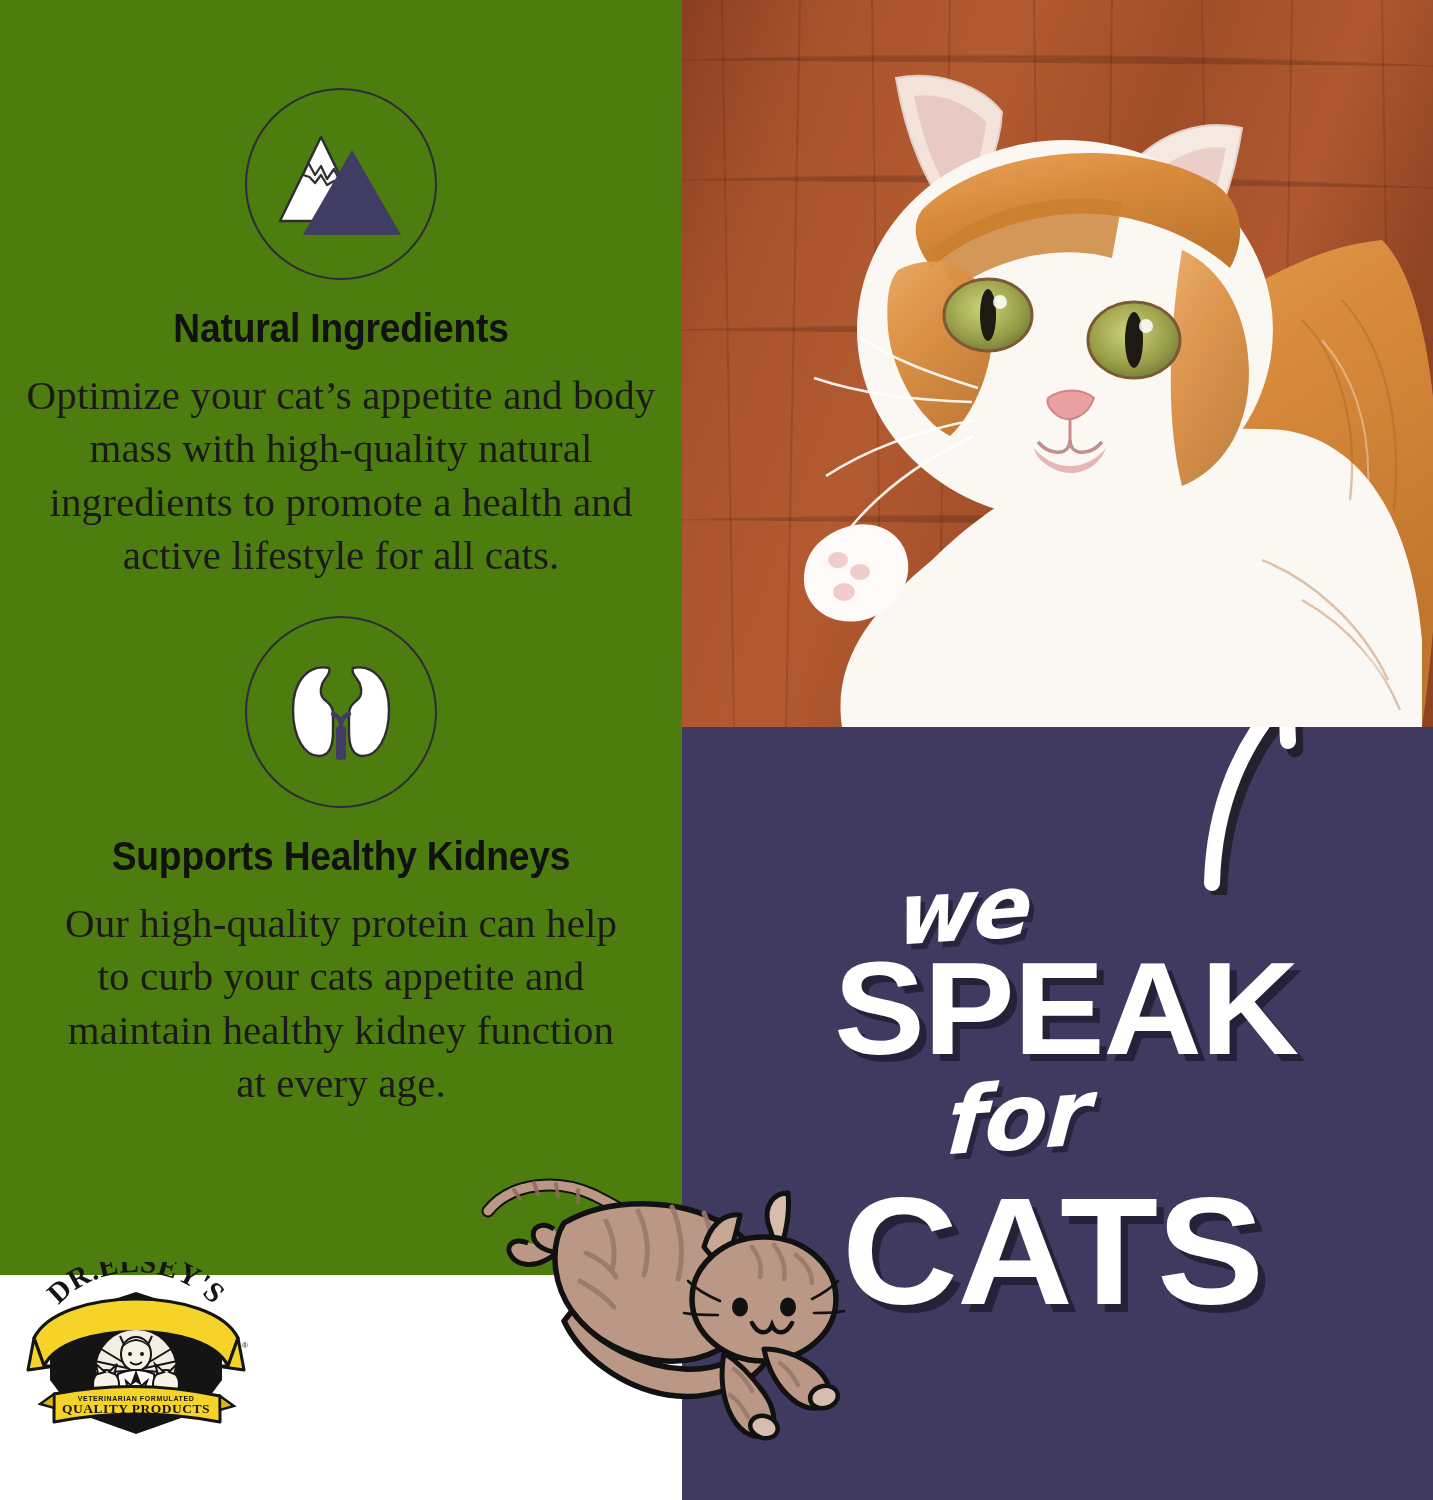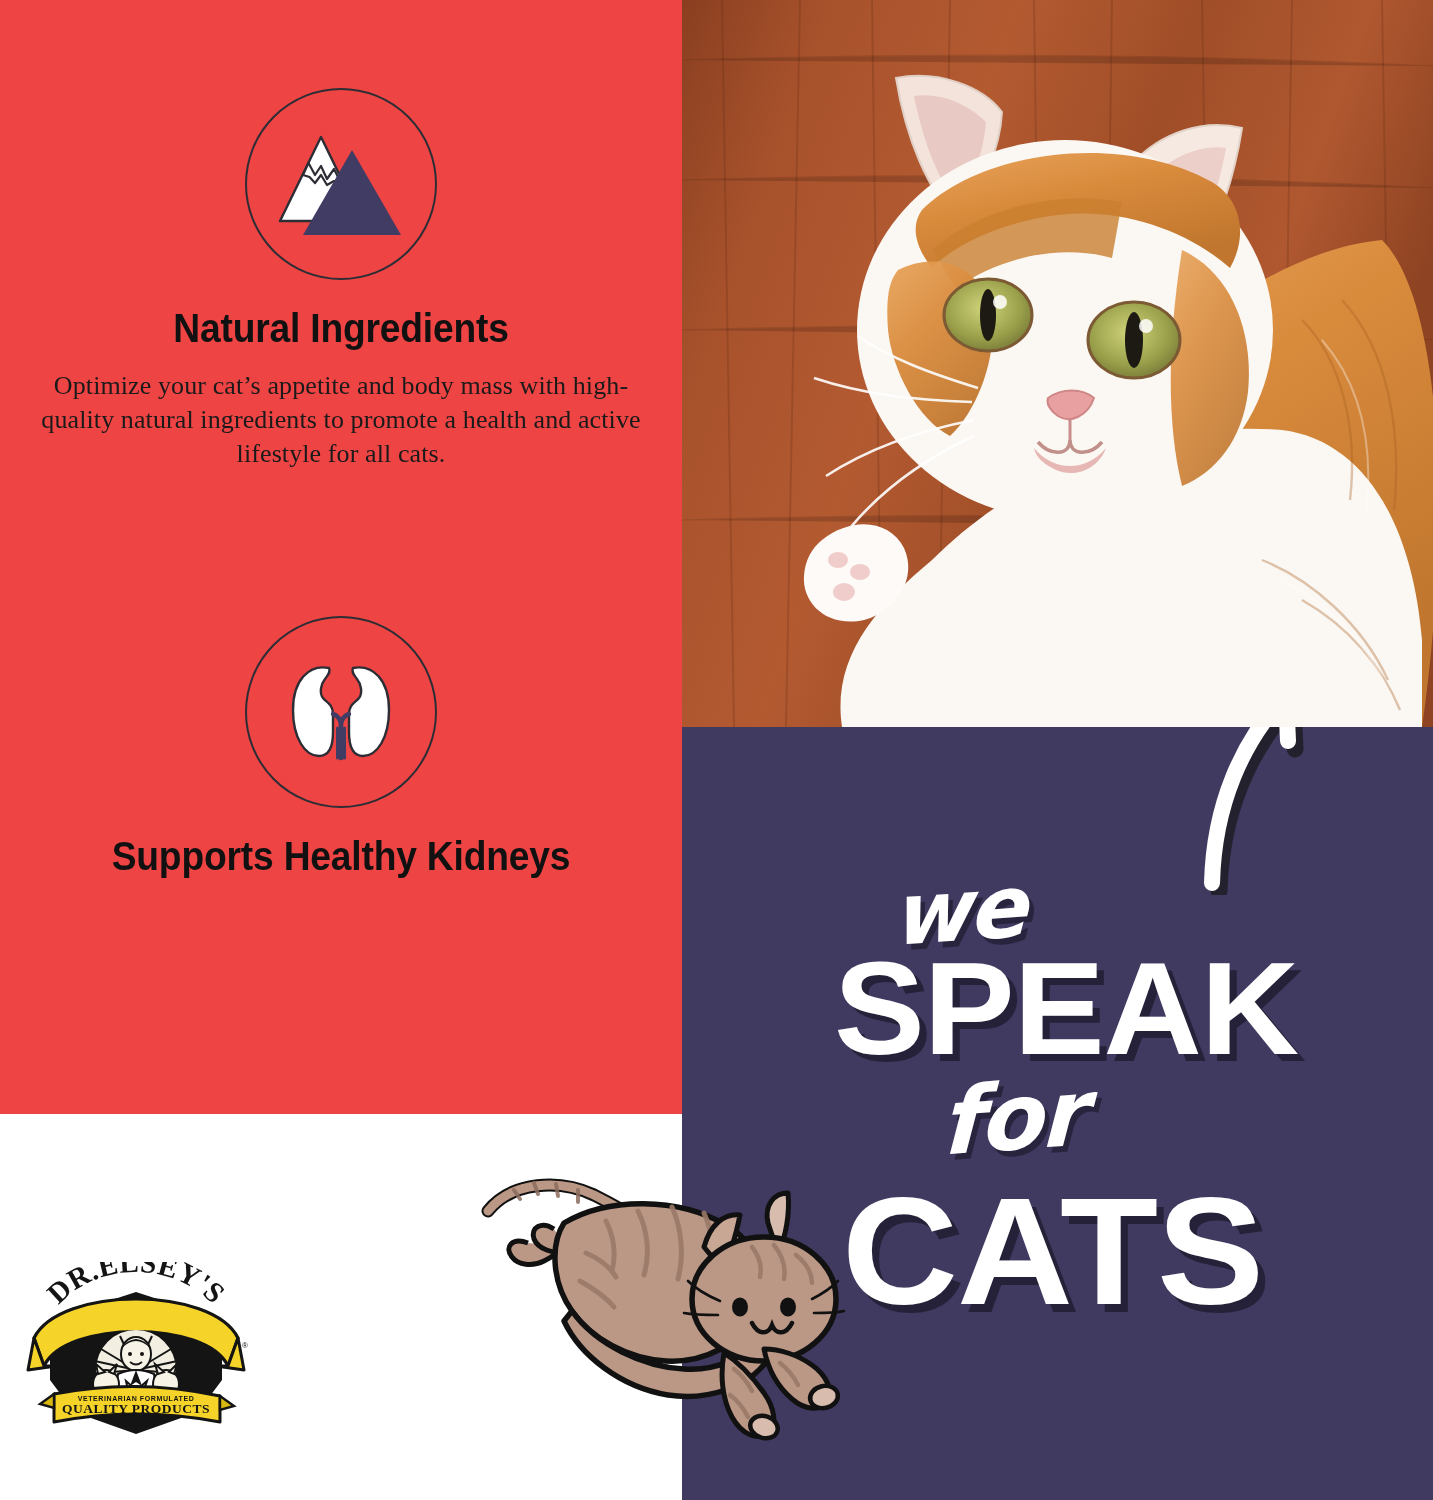--- a/index.html
+++ b/index.html
@@ -9,22 +9,22 @@
   body {
     width: 1433px; height: 1500px;
     position: relative; overflow: hidden;
     font-family: "Liberation Sans", sans-serif;
   }
   #page { position: absolute; inset: 0; background:#fff; }
 
   
   .left-col {
     position: absolute; left: 0; top: 0;
-    width: 682px; height: 1114px;
-    background: #ef4444;
+    width: 682px; height: 1275px;
+    background: #4d7c0f;
   }
   .feature {
     position: absolute; left: 0; width: 682px;
     text-align: center;
   }
   .feature-1 { top: 88px; }
   .feature-2 { top: 616px; }
 
   .icon-circle {
     width: 192px; height: 192px;
@@ -40,21 +40,21 @@
     font-family: "Liberation Sans Narrow", "Liberation Sans", sans-serif;
     font-weight: bold;
     font-size: 40px;
     color: #111111;
     letter-spacing: -0.2px;
     margin: 26px 0 0 0;
     transform: scaleX(0.93);
   }
   .feature-body {
     font-family: "Liberation Serif", serif;
-    font-size: 26px;
+    font-size: 41px;
     line-height: 1.30;
     color: #1a1a1a;
     margin: 18px auto 0 auto;
     width: 640px;
     letter-spacing: 0.1px;
   }
   .feature-2 .feature-body { width: 580px; }
 
   
   .logo-wrap {
@@ -180,20 +180,21 @@
 
           <path d="M82 16 C102 12 118 28 118 58 C118 86 106 104 92 104 C82 104 78 94 78 80 L78 62 C78 52 85 50 88 46 C92 41 90 32 86 27 C83 23 80 20 82 16 Z" fill="#ffffff" stroke="#2d2d35" stroke-width="2.4" stroke-linejoin="round"></path>
 
           <path d="M62 62 C62 62 70 64 70 74 L70 106" fill="none" stroke="#413c63" stroke-width="4.4" stroke-linecap="round"></path>
           <path d="M78 62 C78 62 70 64 70 74 L70 106" fill="none" stroke="#413c63" stroke-width="4.4" stroke-linecap="round"></path>
           <path d="M66.5 76 L66.5 106" fill="none" stroke="#413c63" stroke-width="3" stroke-linecap="round"></path>
           <path d="M73.5 76 L73.5 106" fill="none" stroke="#413c63" stroke-width="3" stroke-linecap="round"></path>
         </svg>
       </div>
       <div class="feature-title">Supports Healthy Kidneys</div>
+      <div class="feature-body">Our high-quality protein can help to curb your cats appetite and maintain healthy kidney function at every age.</div>
     </div>
 
     <div class="logo-wrap">
       <svg width="232" height="180" viewBox="0 0 232 180" aria-hidden="true">
         <defs>
           <path id="arcTop" d="M24 72 A 94 78 0 0 1 208 72"></path>
           <path id="arcBan" d="M40 132 Q 116 118 196 134"></path>
         </defs>
 
         <path d="M30 58 L116 30 L202 58 L202 118 L178 150 L116 172 L54 150 L30 118 Z" fill="#141414"></path>

